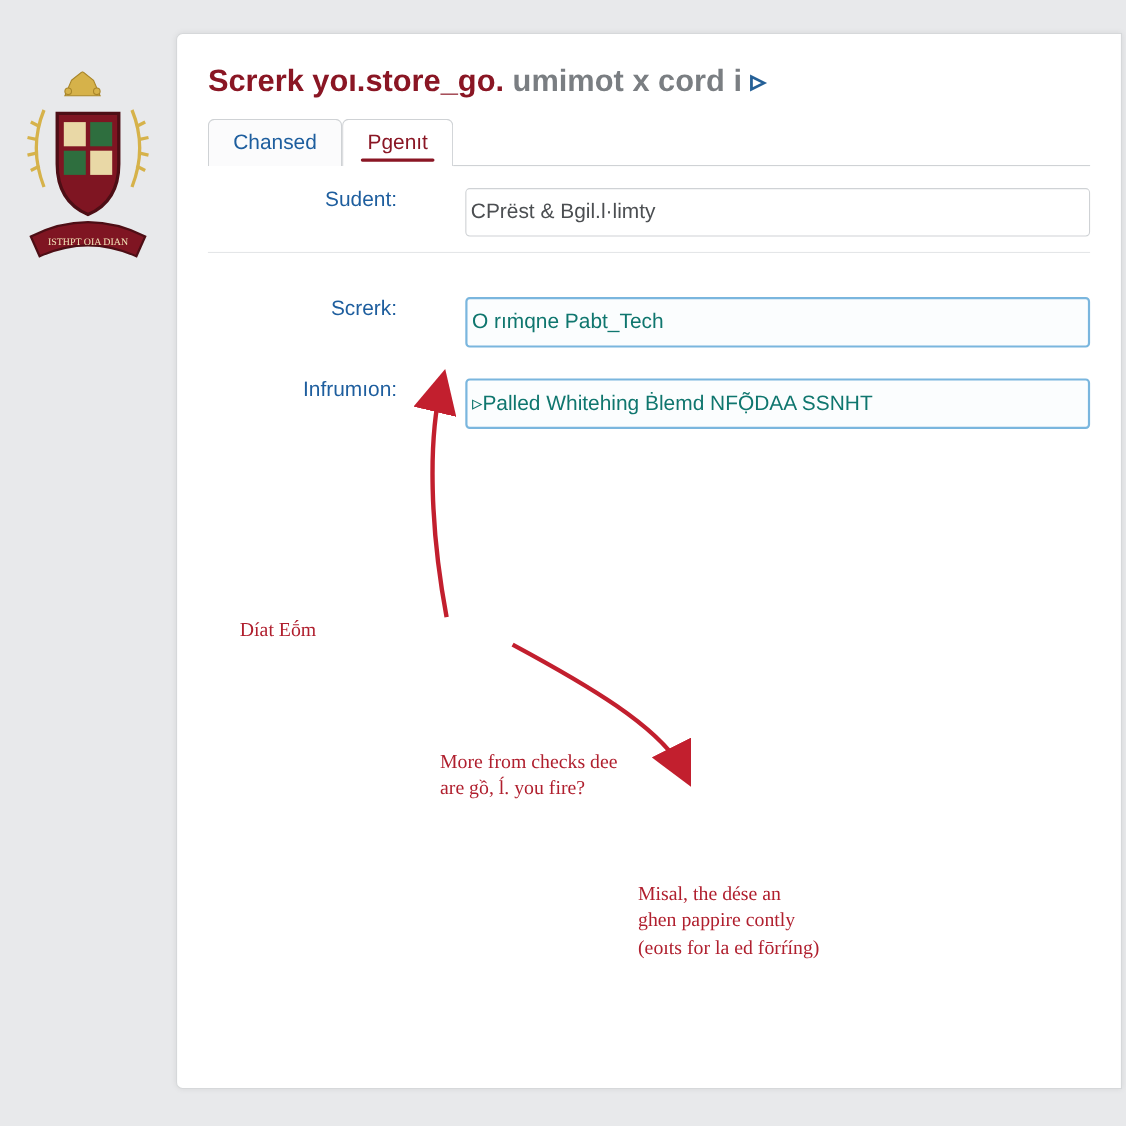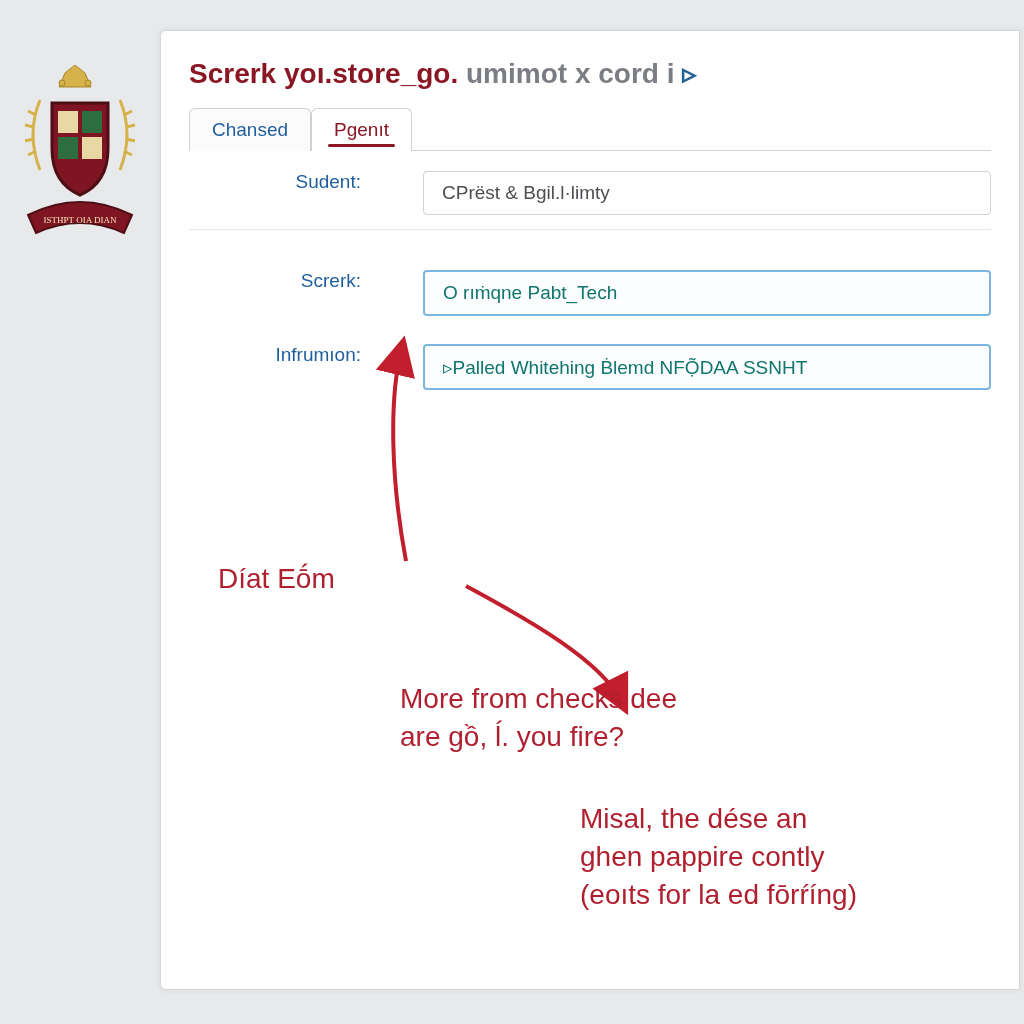--- a/index.html
+++ b/index.html
@@ -117,36 +117,37 @@
   .row .val {
     flex: 1;
   }
   .field {
     width: 100%;
     box-sizing: border-box;
     font-size: 19px;
     color: #4c4f52;
     border: 1px solid #cfd2d5;
     border-radius: 4px;
-    padding: 10px 18px;
+    padding: 10px 4px;
     background: #ffffff;
   }
   .field.blue {
     border: 2px solid #7ab6de;
     color: #0f766e;
     background: #fbfdfe;
   }
 
   
   .anno {
     position: absolute;
     color: #b01f2e;
-    font-size: 28px;
+    font-size: 18px;
     line-height: 1.35;
     pointer-events: none;
+    font-family: Liberation Serif, serif;
   }
   .anno-svg {
     position: absolute;
     left: 160px;
     top: 30px;
     width: 860px;
     height: 960px;
     pointer-events: none;
   }
 </style>

